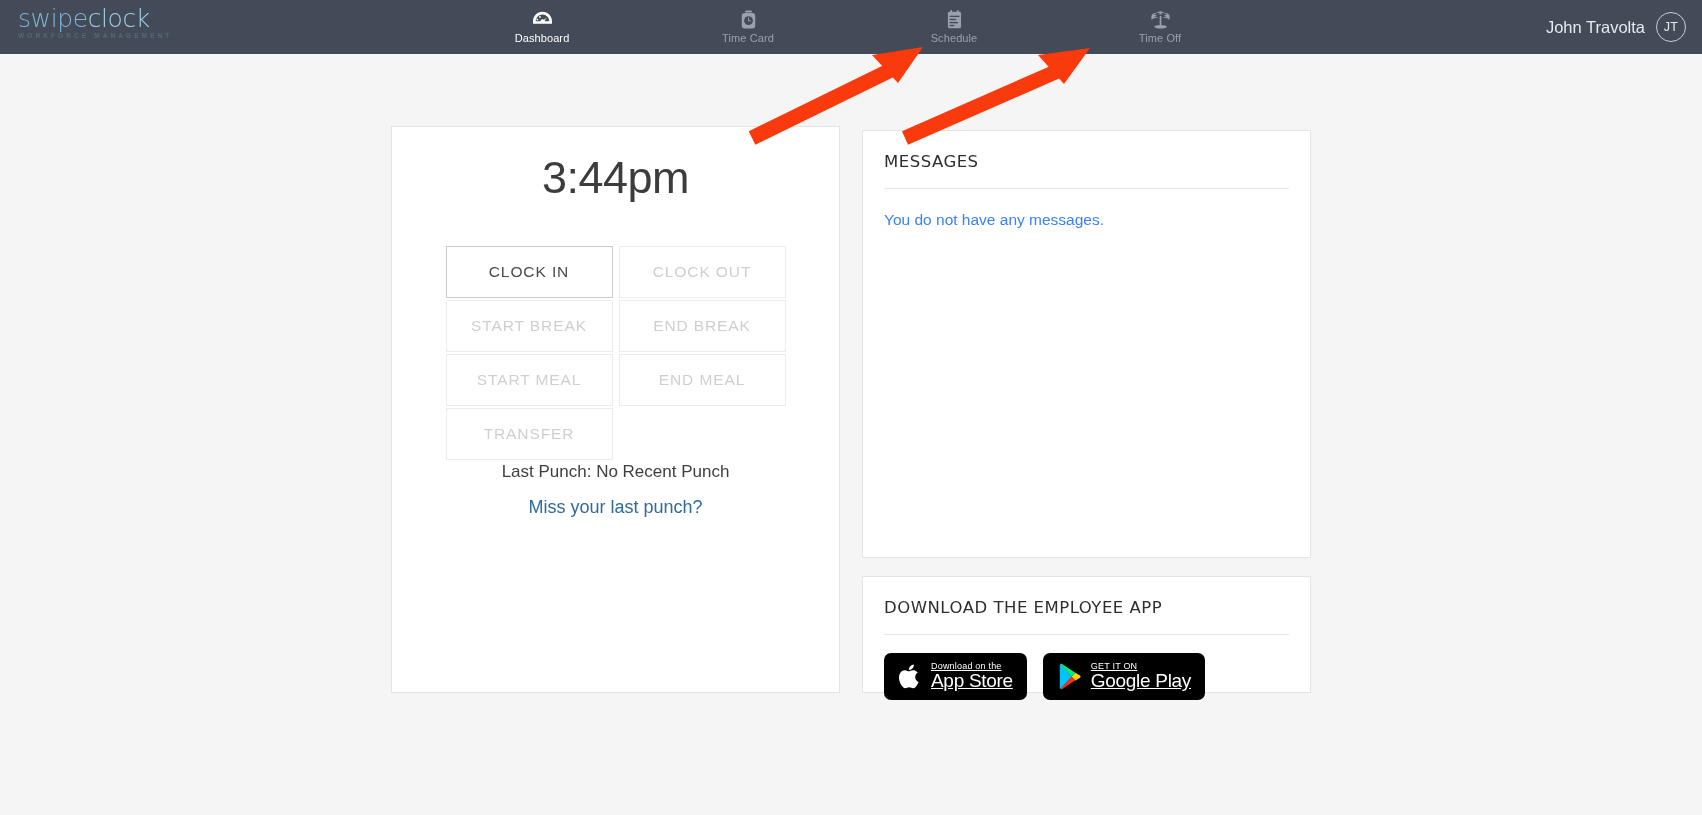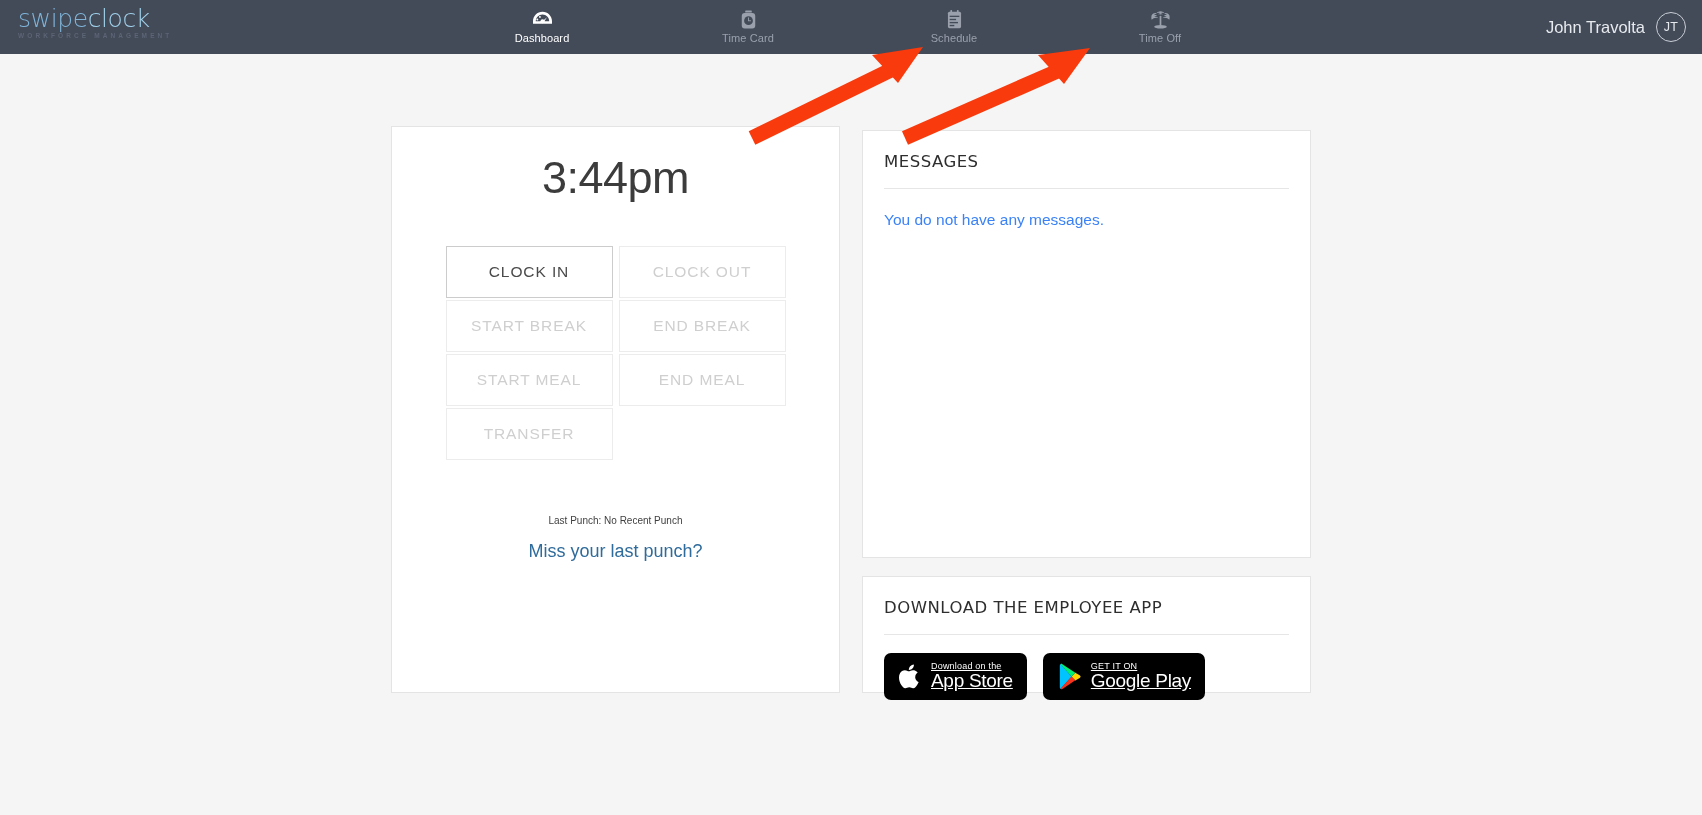--- a/index.html
+++ b/index.html
@@ -143,23 +143,22 @@
     font-family: "Liberation Sans", sans-serif;
   }
   .punch-btn.enabled {
     border-color: #cccccc;
     color: #4a4a4a;
     cursor: pointer;
   }
   .punch-btn.placeholder { border: none; background: transparent; }
 
   .last-punch {
-    margin-top: 53px;
     text-align: center;
-    font-size: 10px;
+    font-size: 17px;
     color: #3f3f3f;
   }
   .miss-link {
     display: block;
     margin-top: 15px;
     text-align: center;
     font-size: 18px;
     color: #2f6b9b;
     text-decoration: none;
     cursor: pointer;

